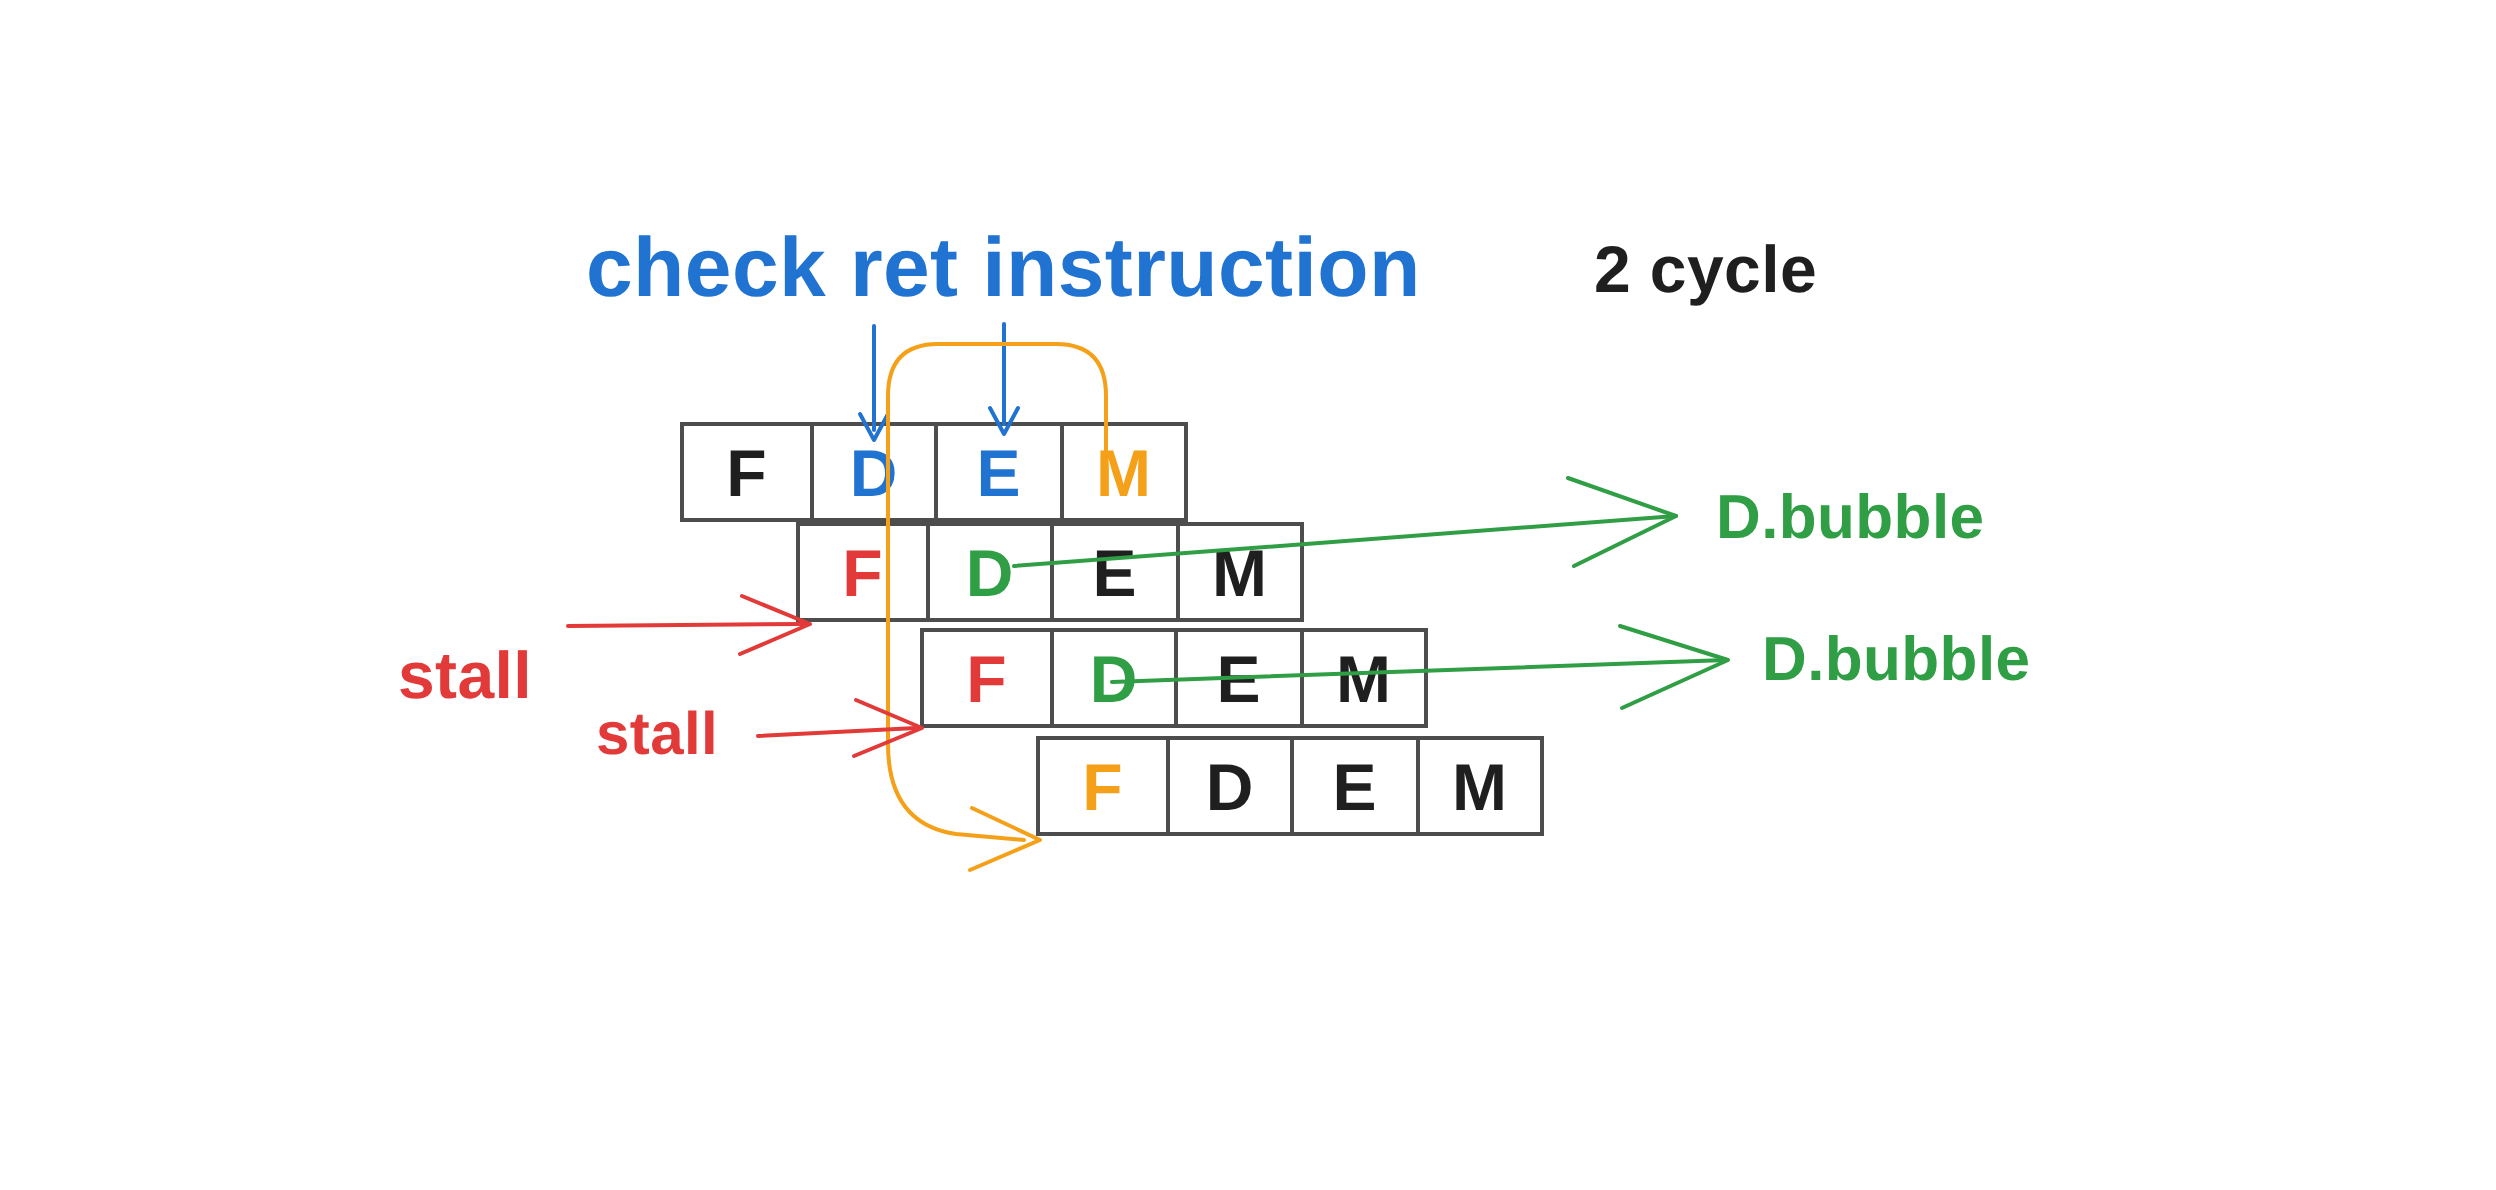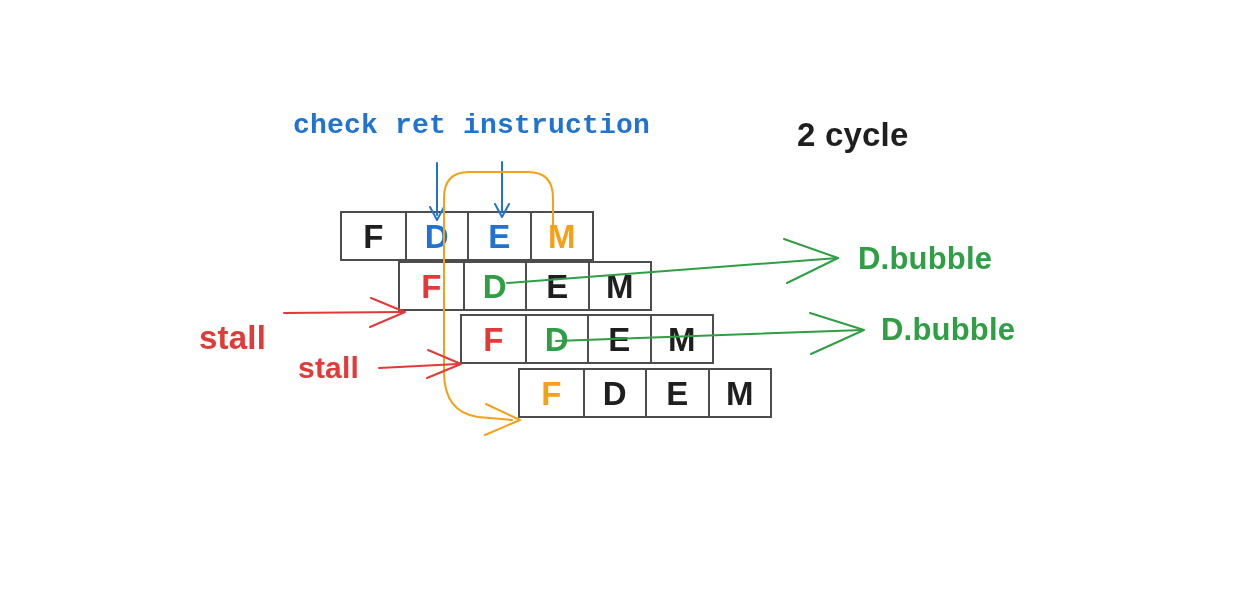--- a/index.html
+++ b/index.html
@@ -10,21 +10,21 @@
     overflow: hidden;
     background: #ffffff;
     font-family: "Liberation Sans", sans-serif;
   }
   .label {
     position: absolute;
     white-space: nowrap;
     font-weight: 600;
     letter-spacing: 0.2px;
   }
-  .label-check-ret { left: 293px; top: 110px; font-size: 28px; font-weight: 700; font-family: Liberation Mono, monospace; }
+  .label-check-ret { left: 293px; top: 110px; font-size: 42px; font-weight: 700; }
   .label-cycles    { left: 797px; top: 116px; font-size: 33px; color: #1f1f1f; text-align: right; }
   .label-bubble-1  { left: 858px; top: 241px; font-size: 31px; }
   .label-bubble-2  { left: 881px; top: 312px; font-size: 31px; }
   .label-stall-1   { left: 199px; top: 319px; font-size: 33px; }
   .label-stall-2   { left: 298px; top: 351px; font-size: 30px; }
 
   .row {
     position: absolute;
     width: 254px;
     height: 50px;

